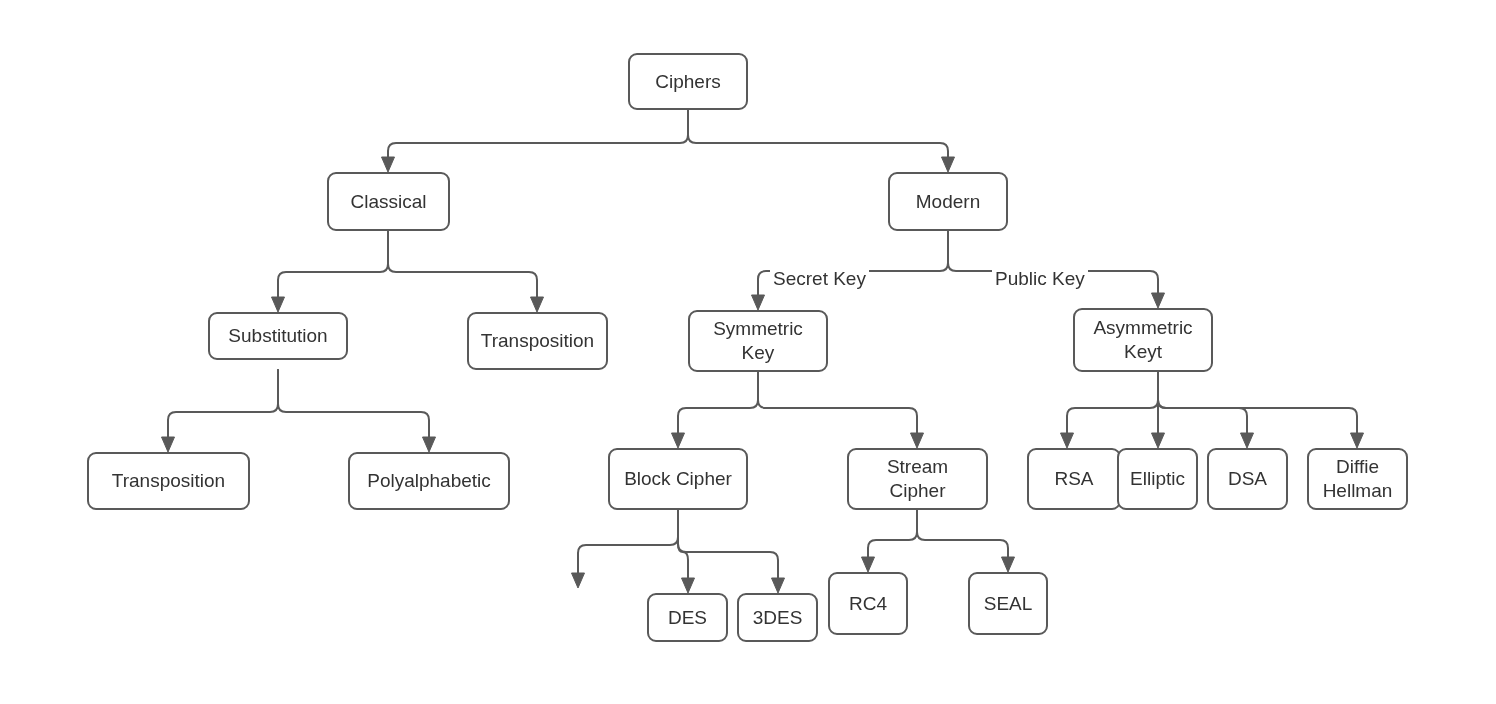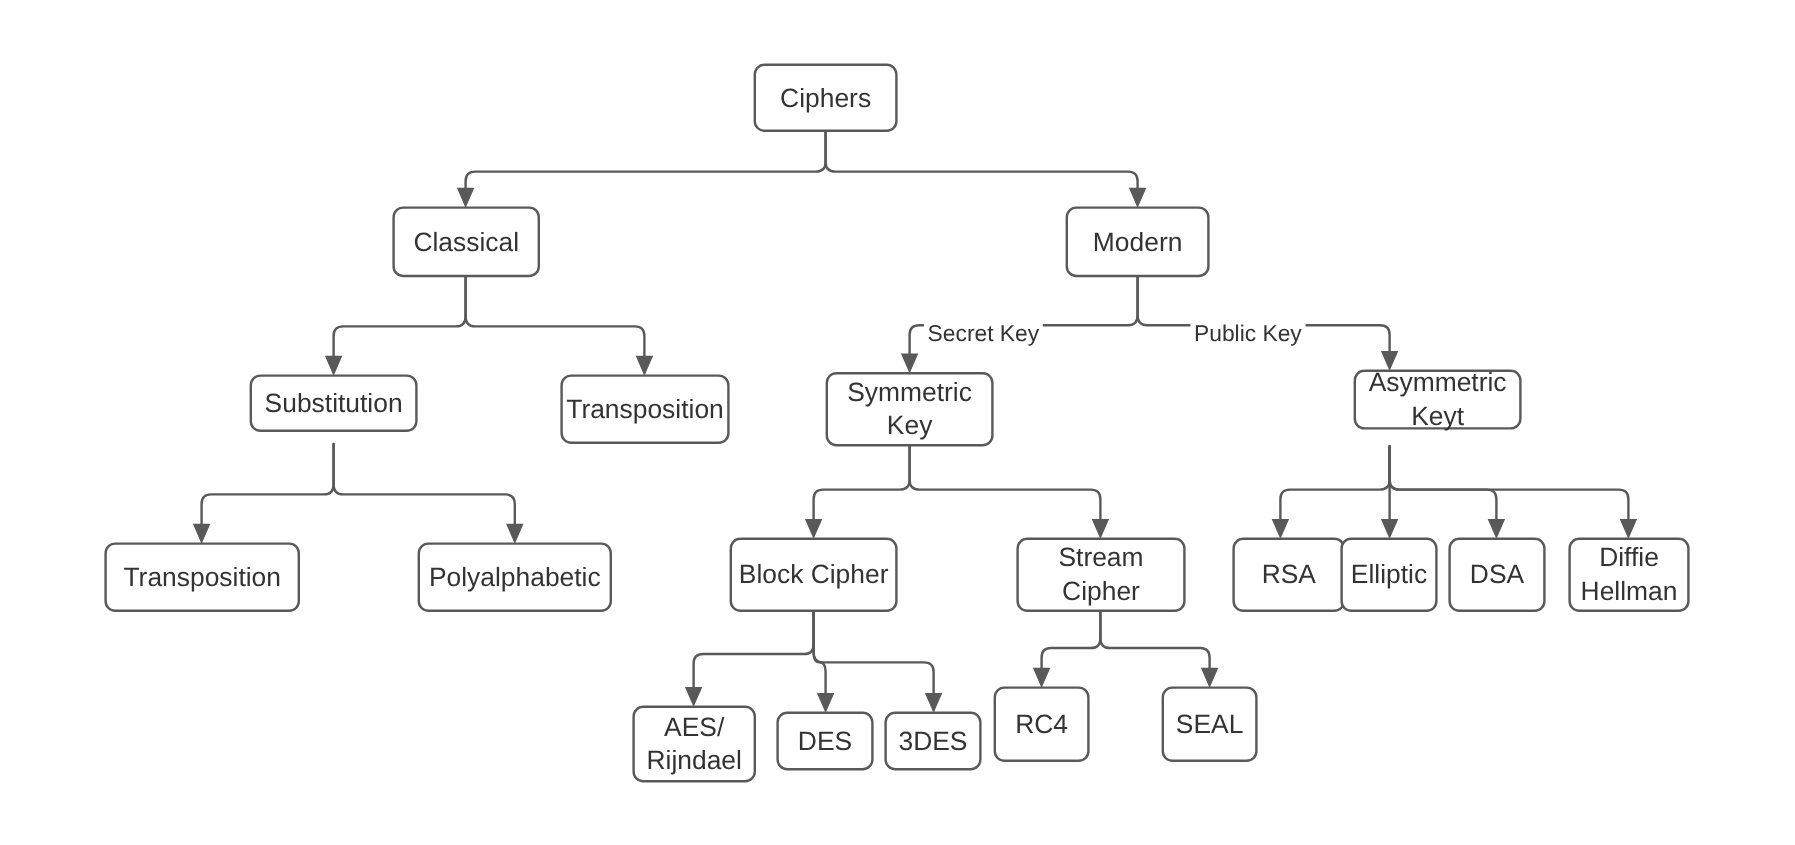--- a/index.html
+++ b/index.html
@@ -30,21 +30,21 @@
   .node {
     position: absolute;
     box-sizing: border-box;
     background: #ffffff;
     border: 2.5px solid #595959;
     border-radius: 9px;
     display: flex;
     align-items: center;
     justify-content: center;
     text-align: center;
-    font-size: 22px;
+    font-size: 19px;
     line-height: 1.26;
     color: #333333;
   }
   .node span { white-space: pre-line; }
   .edge-label {
     position: absolute;
     font-size: 19px;
     color: #333333;
     background: #ffffff;
     padding: 0 3px;
@@ -132,21 +132,21 @@
   <div class="node" style="left:208px;top:312px;width:140px;height:48px;">
     <span>Substitution</span>
   </div>
   <div class="node" style="left:467px;top:312px;width:141px;height:58px;">
     <span>Transposition</span>
   </div>
   <div class="node" style="left:688px;top:310px;width:140px;height:62px;">
     <span>Symmetric
 Key</span>
   </div>
-  <div class="node" style="left:1128px;top:308px;width:140px;height:50px;text-align:center;">
+  <div class="node" style="left:1073px;top:308px;width:140px;height:64px;text-align:center;">
     <span>Asymmetric
 Keyt</span>
   </div>
   <div class="node" style="left:87px;top:452px;width:163px;height:58px;">
     <span>Transposition</span>
   </div>
   <div class="node" style="left:348px;top:452px;width:162px;height:58px;">
     <span>Polyalphabetic</span>
   </div>
   <div class="node" style="left:608px;top:448px;width:140px;height:62px;">
@@ -162,24 +162,20 @@
   <div class="node" style="left:1117px;top:448px;width:81px;height:62px;">
     <span>Elliptic</span>
   </div>
   <div class="node" style="left:1207px;top:448px;width:81px;height:62px;">
     <span>DSA</span>
   </div>
   <div class="node" style="left:1307px;top:448px;width:101px;height:62px;">
     <span>Diffie
 Hellman</span>
   </div>
-  <div class="node" style="left:527px;top:588px;width:103px;height:64px;">
-    <span>AES/
-Rijndael</span>
-  </div>
   <div class="node" style="left:647px;top:593px;width:81px;height:49px;">
     <span>DES</span>
   </div>
   <div class="node" style="left:737px;top:593px;width:81px;height:49px;">
     <span>3DES</span>
   </div>
   <div class="node" style="left:828px;top:572px;width:80px;height:63px;">
     <span>RC4</span>
   </div>
   <div class="node" style="left:968px;top:572px;width:80px;height:63px;">

